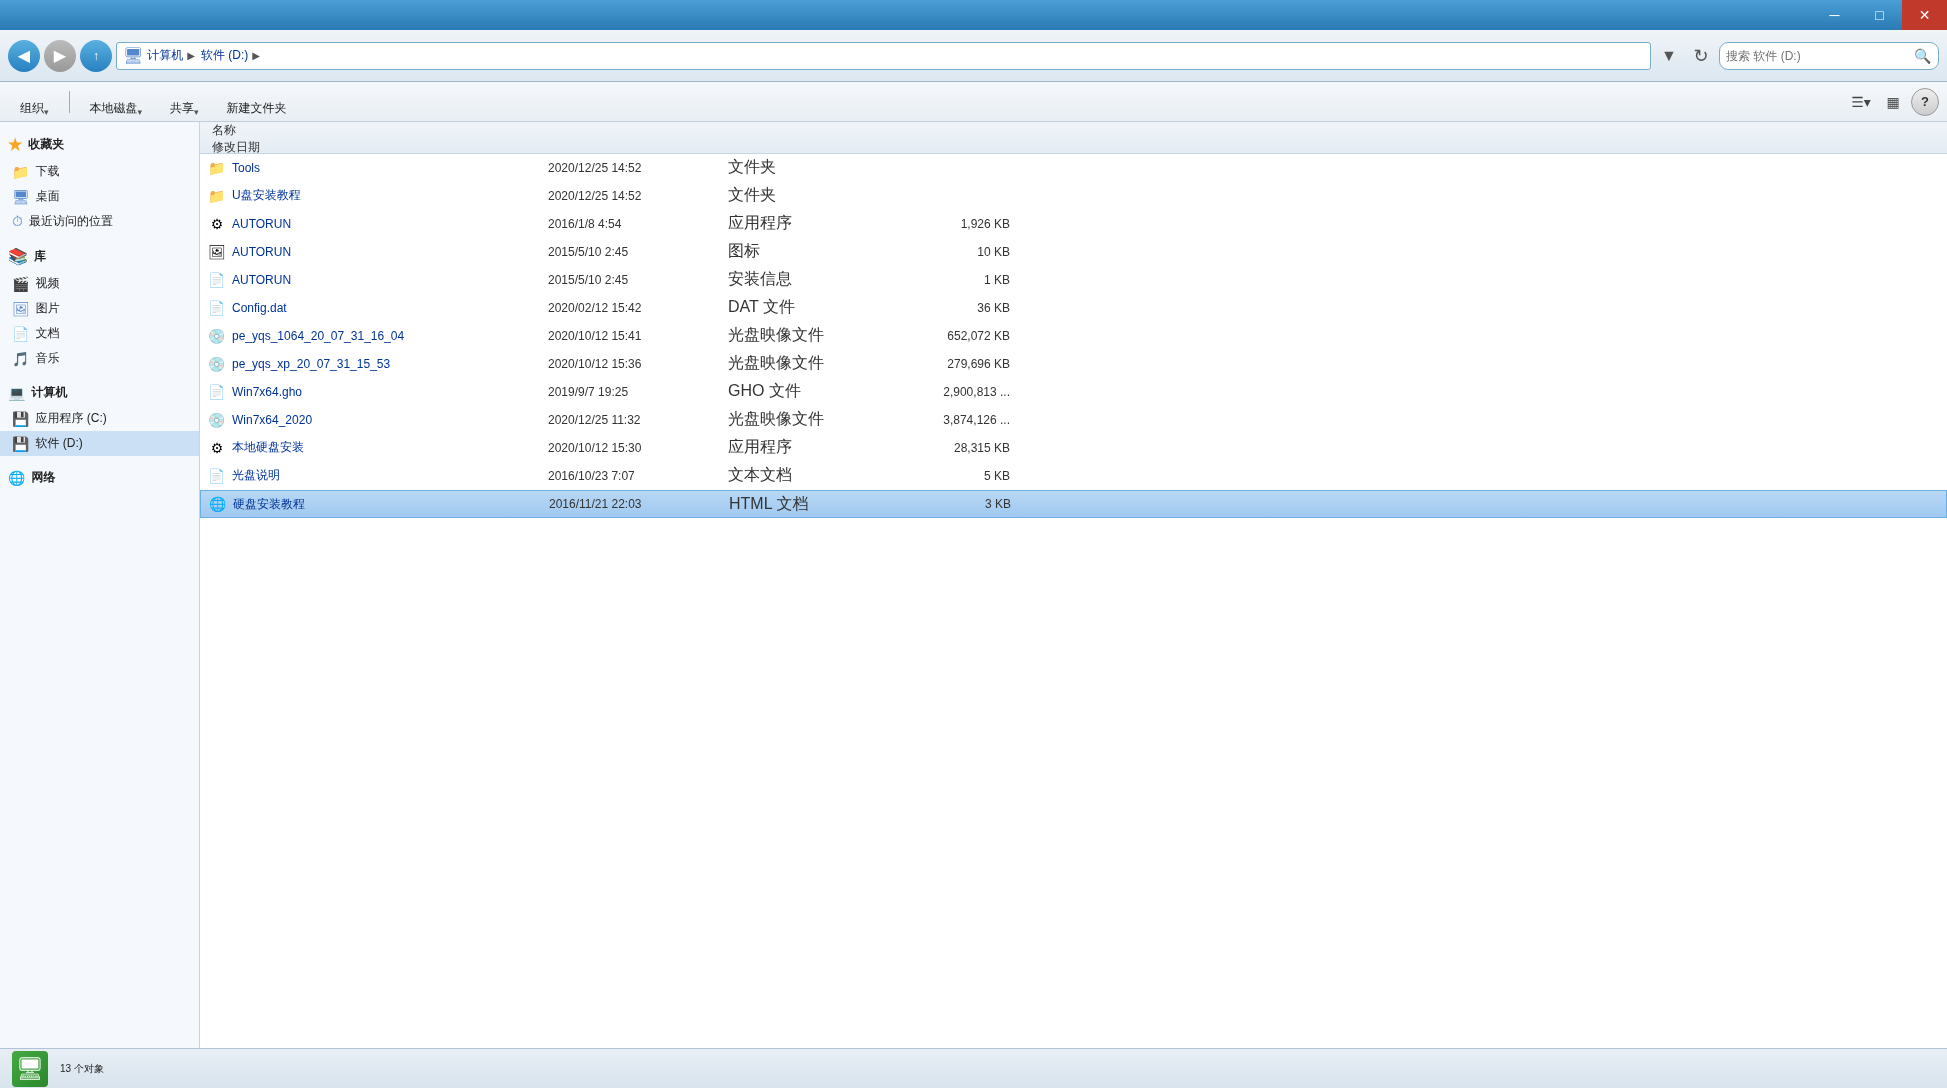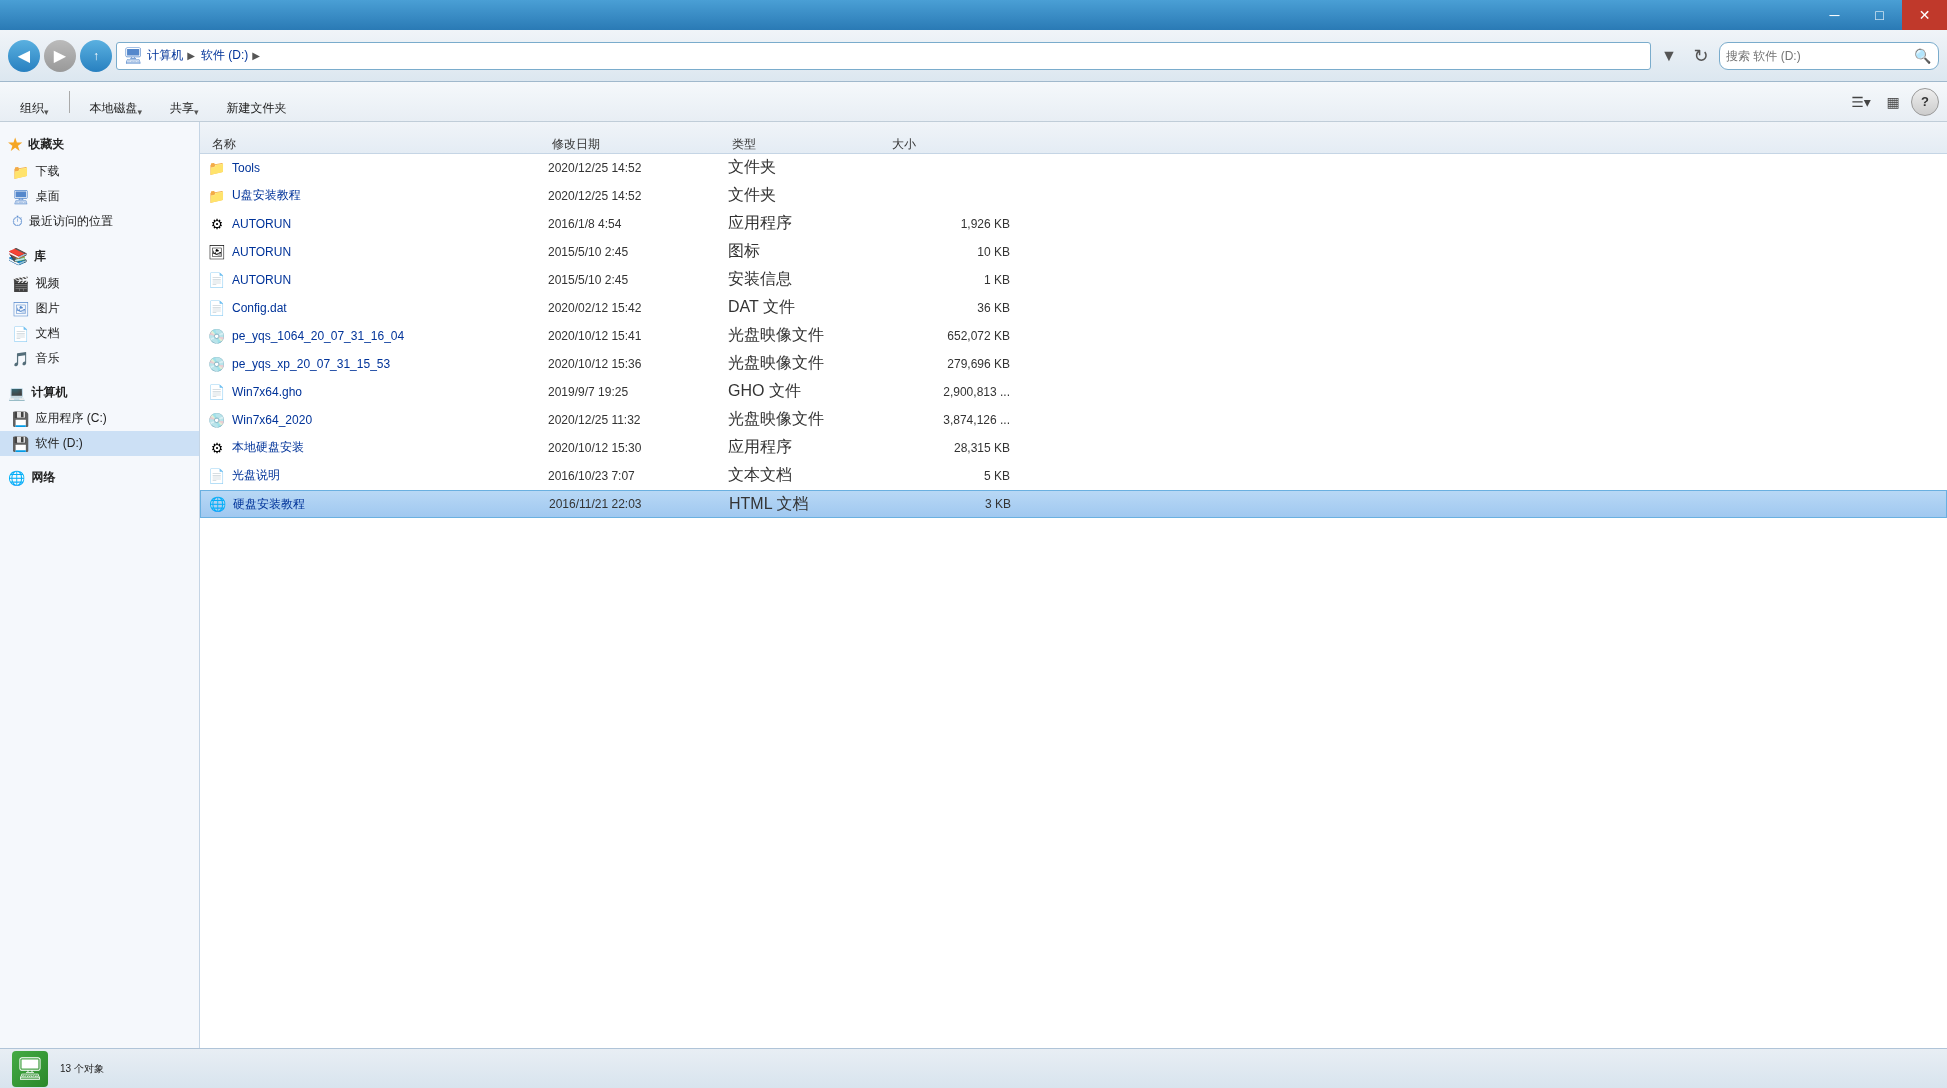--- a/index.html
+++ b/index.html
@@ -227,25 +227,26 @@
 
     
     .file-area {
       flex: 1;
       display: flex;
       flex-direction: column;
       overflow: hidden;
     }
     .file-list-header {
       display: flex;
-      align-items: flex-end;
+      align-items: flex-start;
       background: linear-gradient(to bottom, #f0f4f8, #e4ecf4);
       border-bottom: 1px solid #c5d5e5;
       height: 32px;
       padding: 0 8px;
+      flex-direction: column;
     }
     .col-header {
       font-size: 12px;
       color: #333;
       cursor: pointer;
       user-select: none;
       display: flex;
       align-items: center;
       gap: 3px;
       padding: 0 4px;

